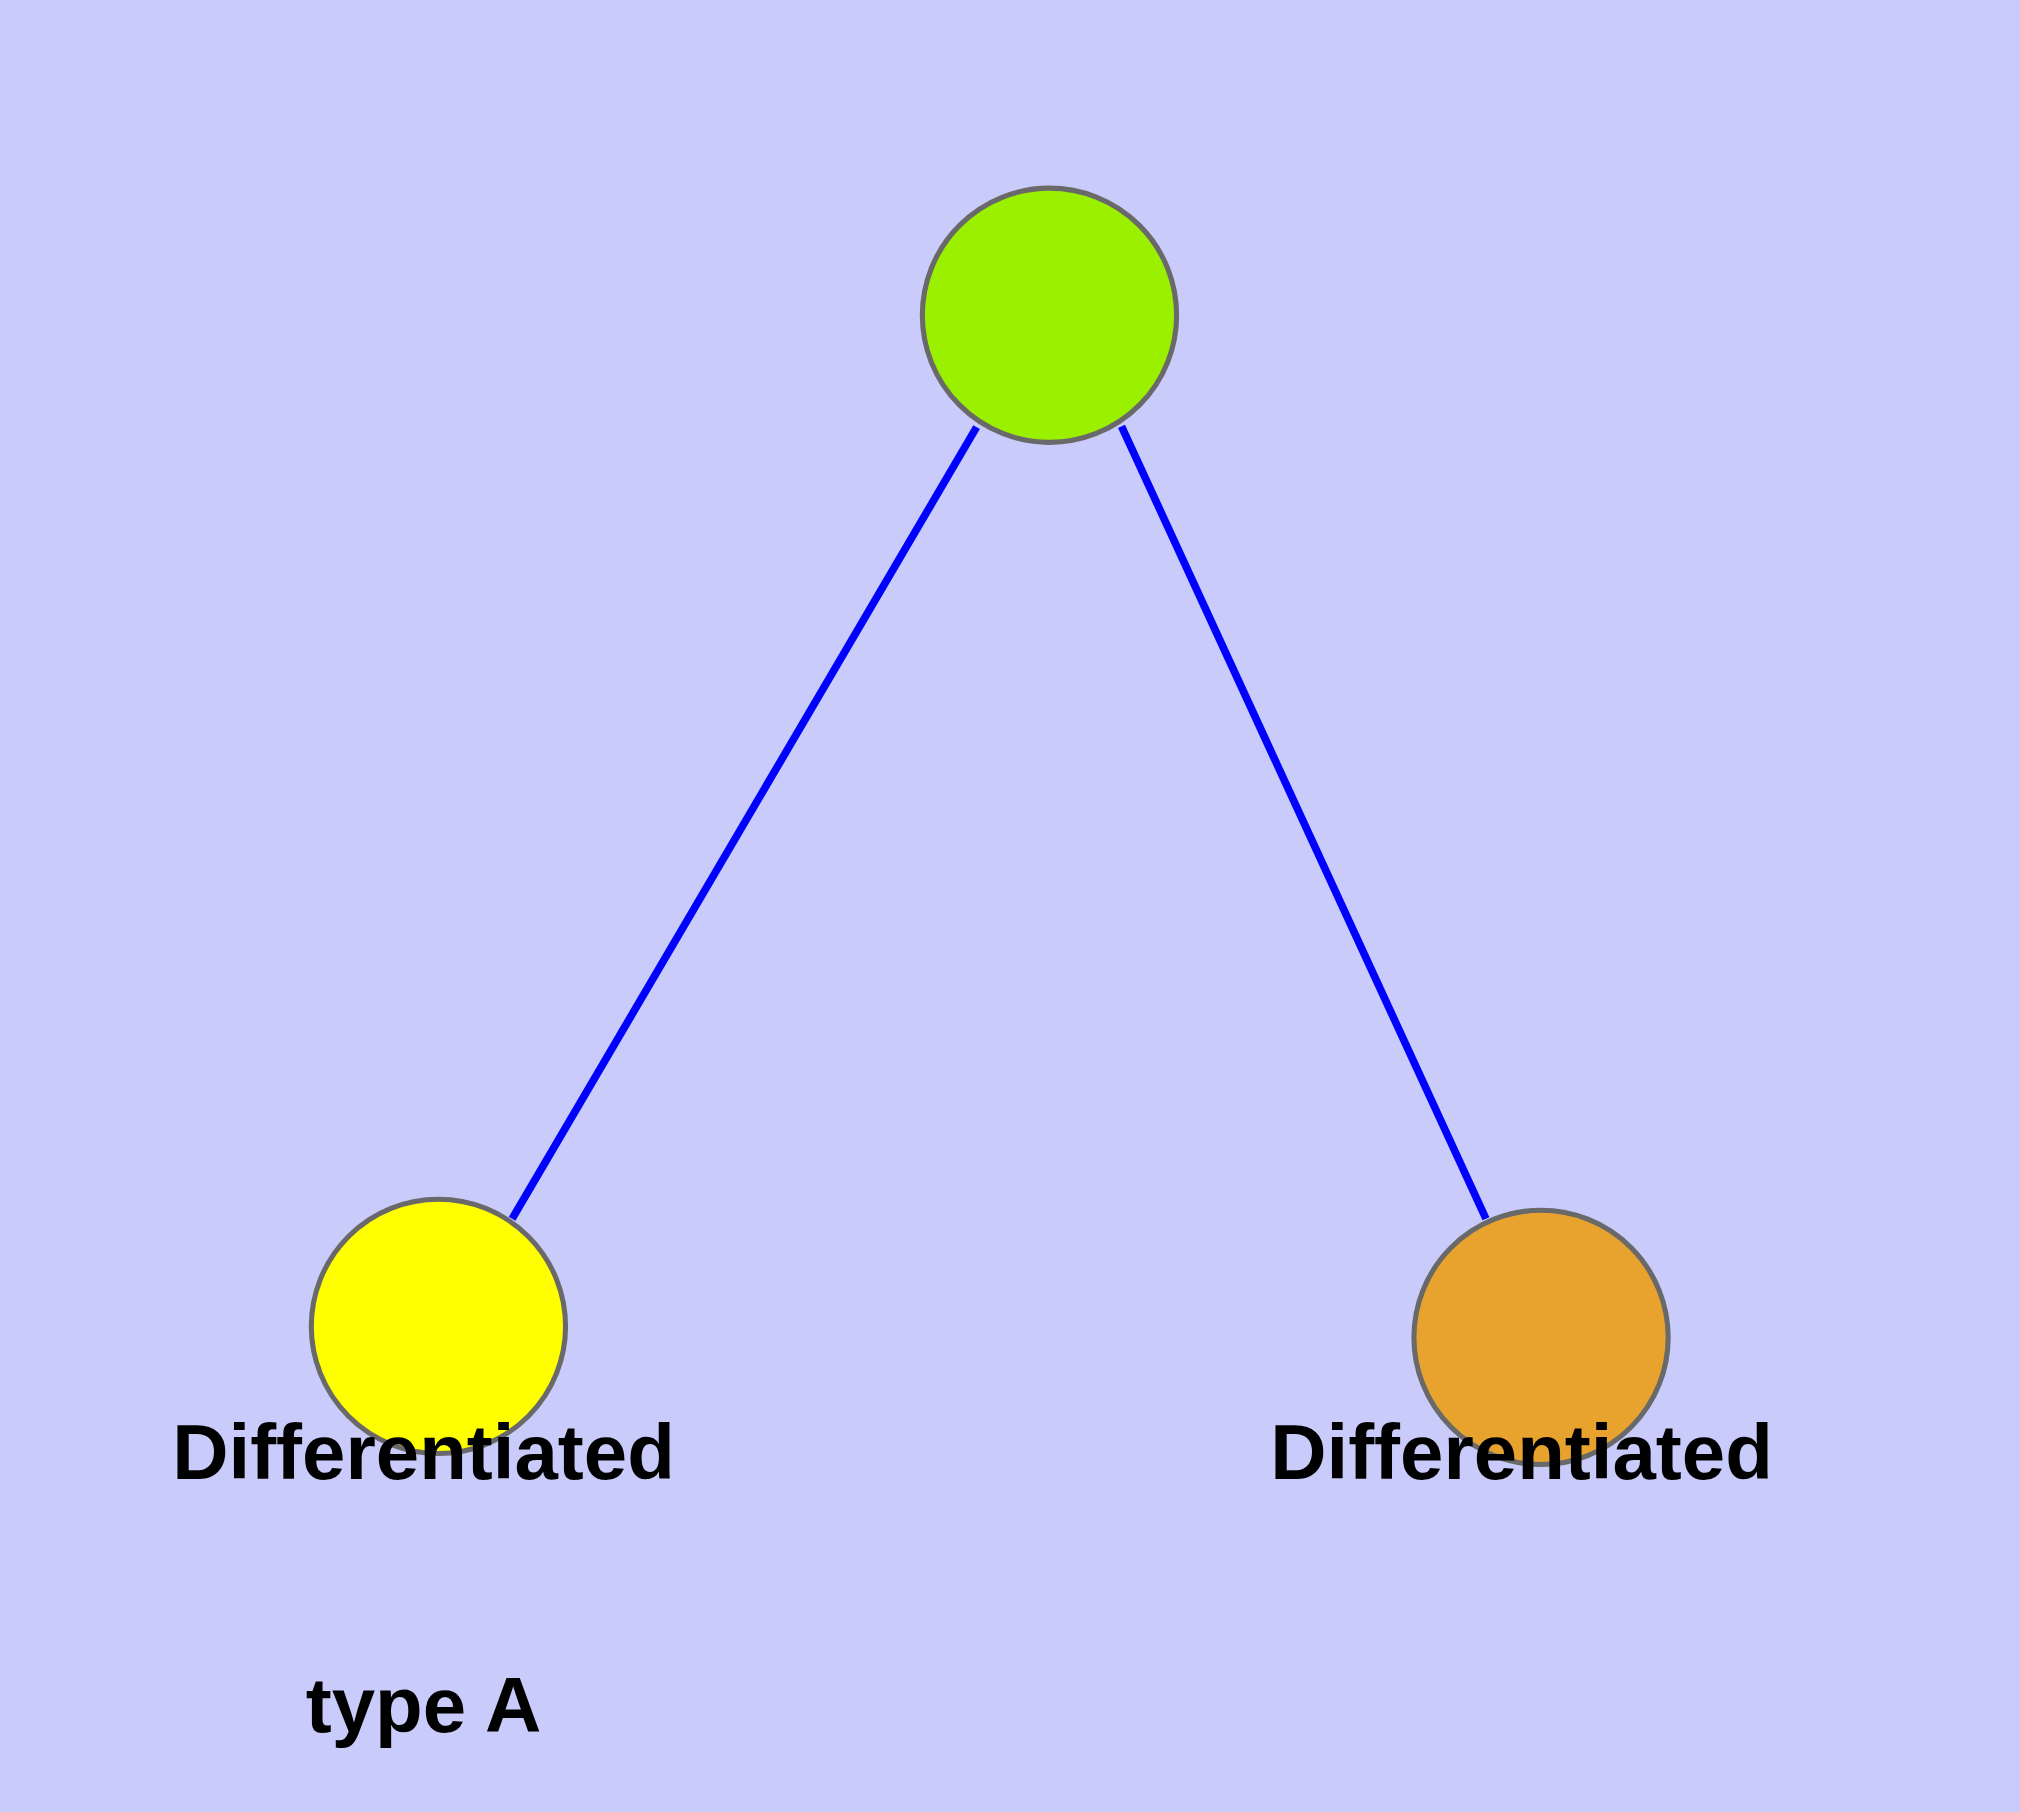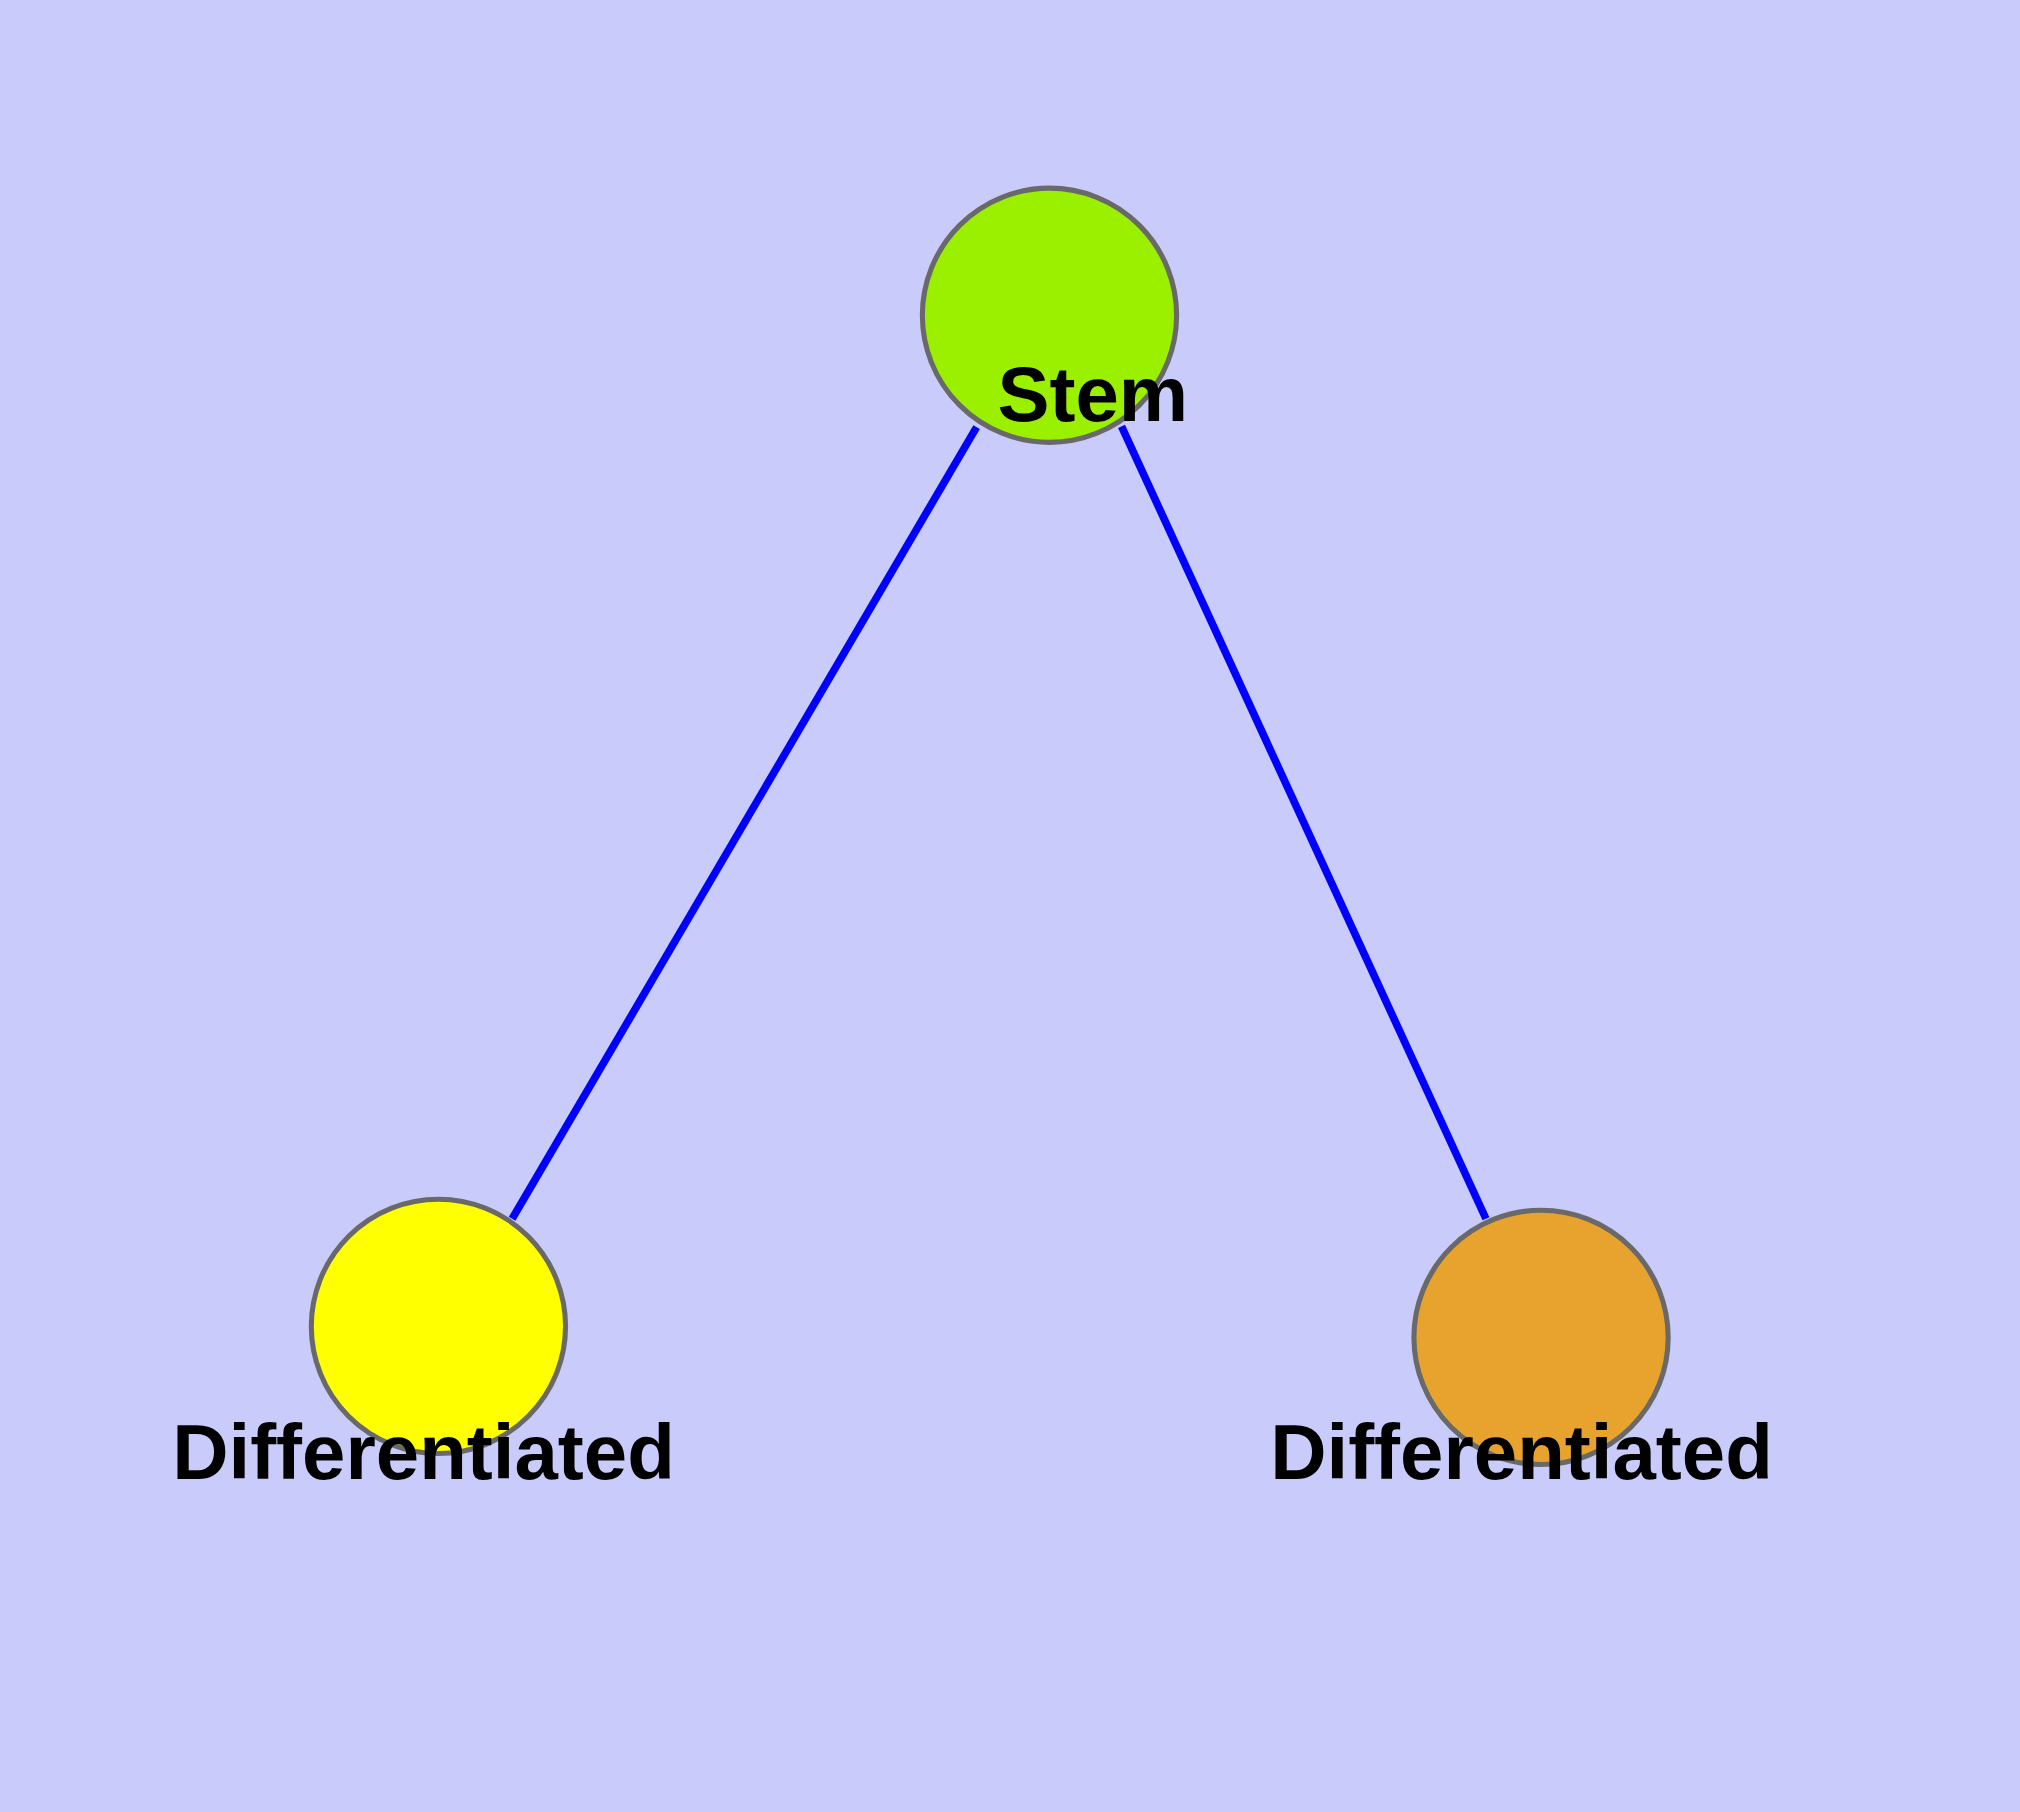--- a/index.html
+++ b/index.html
@@ -69,26 +69,24 @@
       <line class="edge-line" x1="1152" y1="504" x2="604" y2="1438" stroke="#0000ff" stroke-width="9"></line>
       <line class="edge-line" x1="1323" y1="503" x2="1753" y2="1438" stroke="#0000ff" stroke-width="9"></line>
     </g>
     <g>
       <circle class="node-circle" cx="1238" cy="372" r="150" fill="#9bf000" stroke="#696969" stroke-width="6"></circle>
       <circle class="node-circle" cx="517" cy="1565" r="150" fill="#ffff00" stroke="#696969" stroke-width="6"></circle>
       <circle class="node-circle" cx="1818" cy="1578" r="150" fill="#e8a32e" stroke="#696969" stroke-width="6"></circle>
     </g>
   </svg>
 
-  <div class="node-label label-stem">
-    <span>Stem</span>
-  </div>
 
   <div class="node-label label-a">
     <div>Differentiated</div>
+    <div>type A</div>
   </div>
 
   <div class="node-label label-b">
     <div>Differentiated</div>
   </div>
 
 </div>
 
 
 </body></html>

